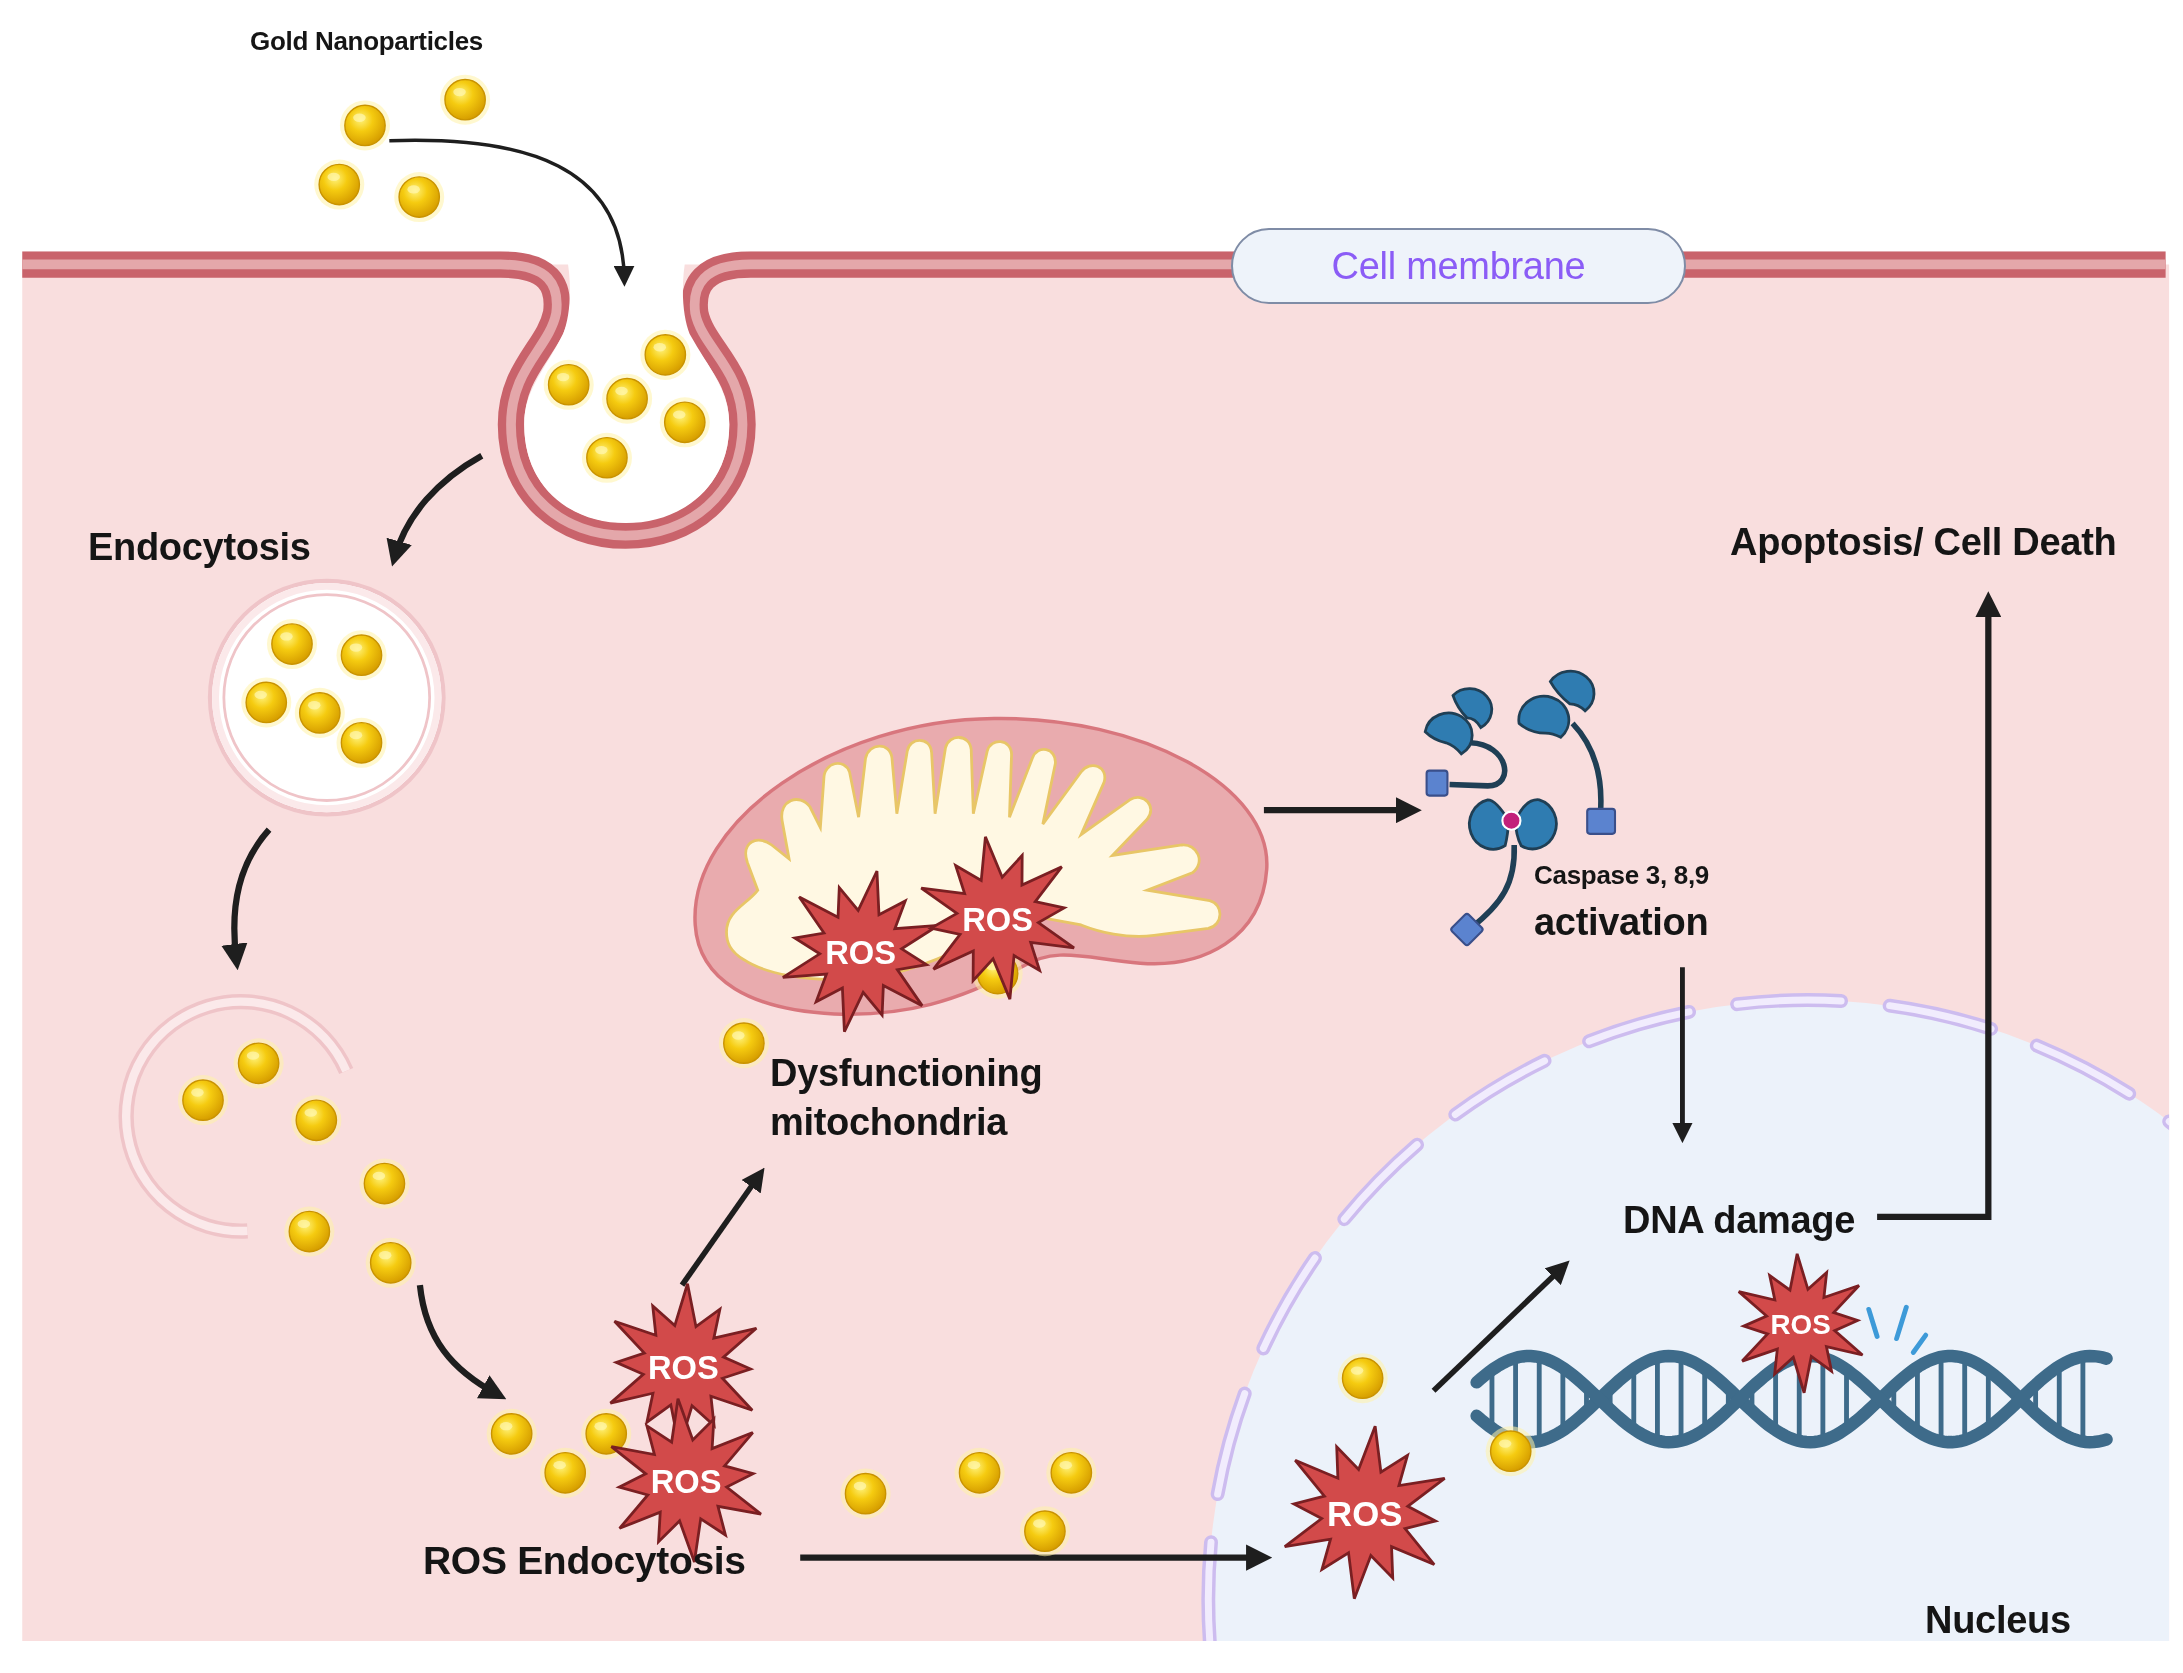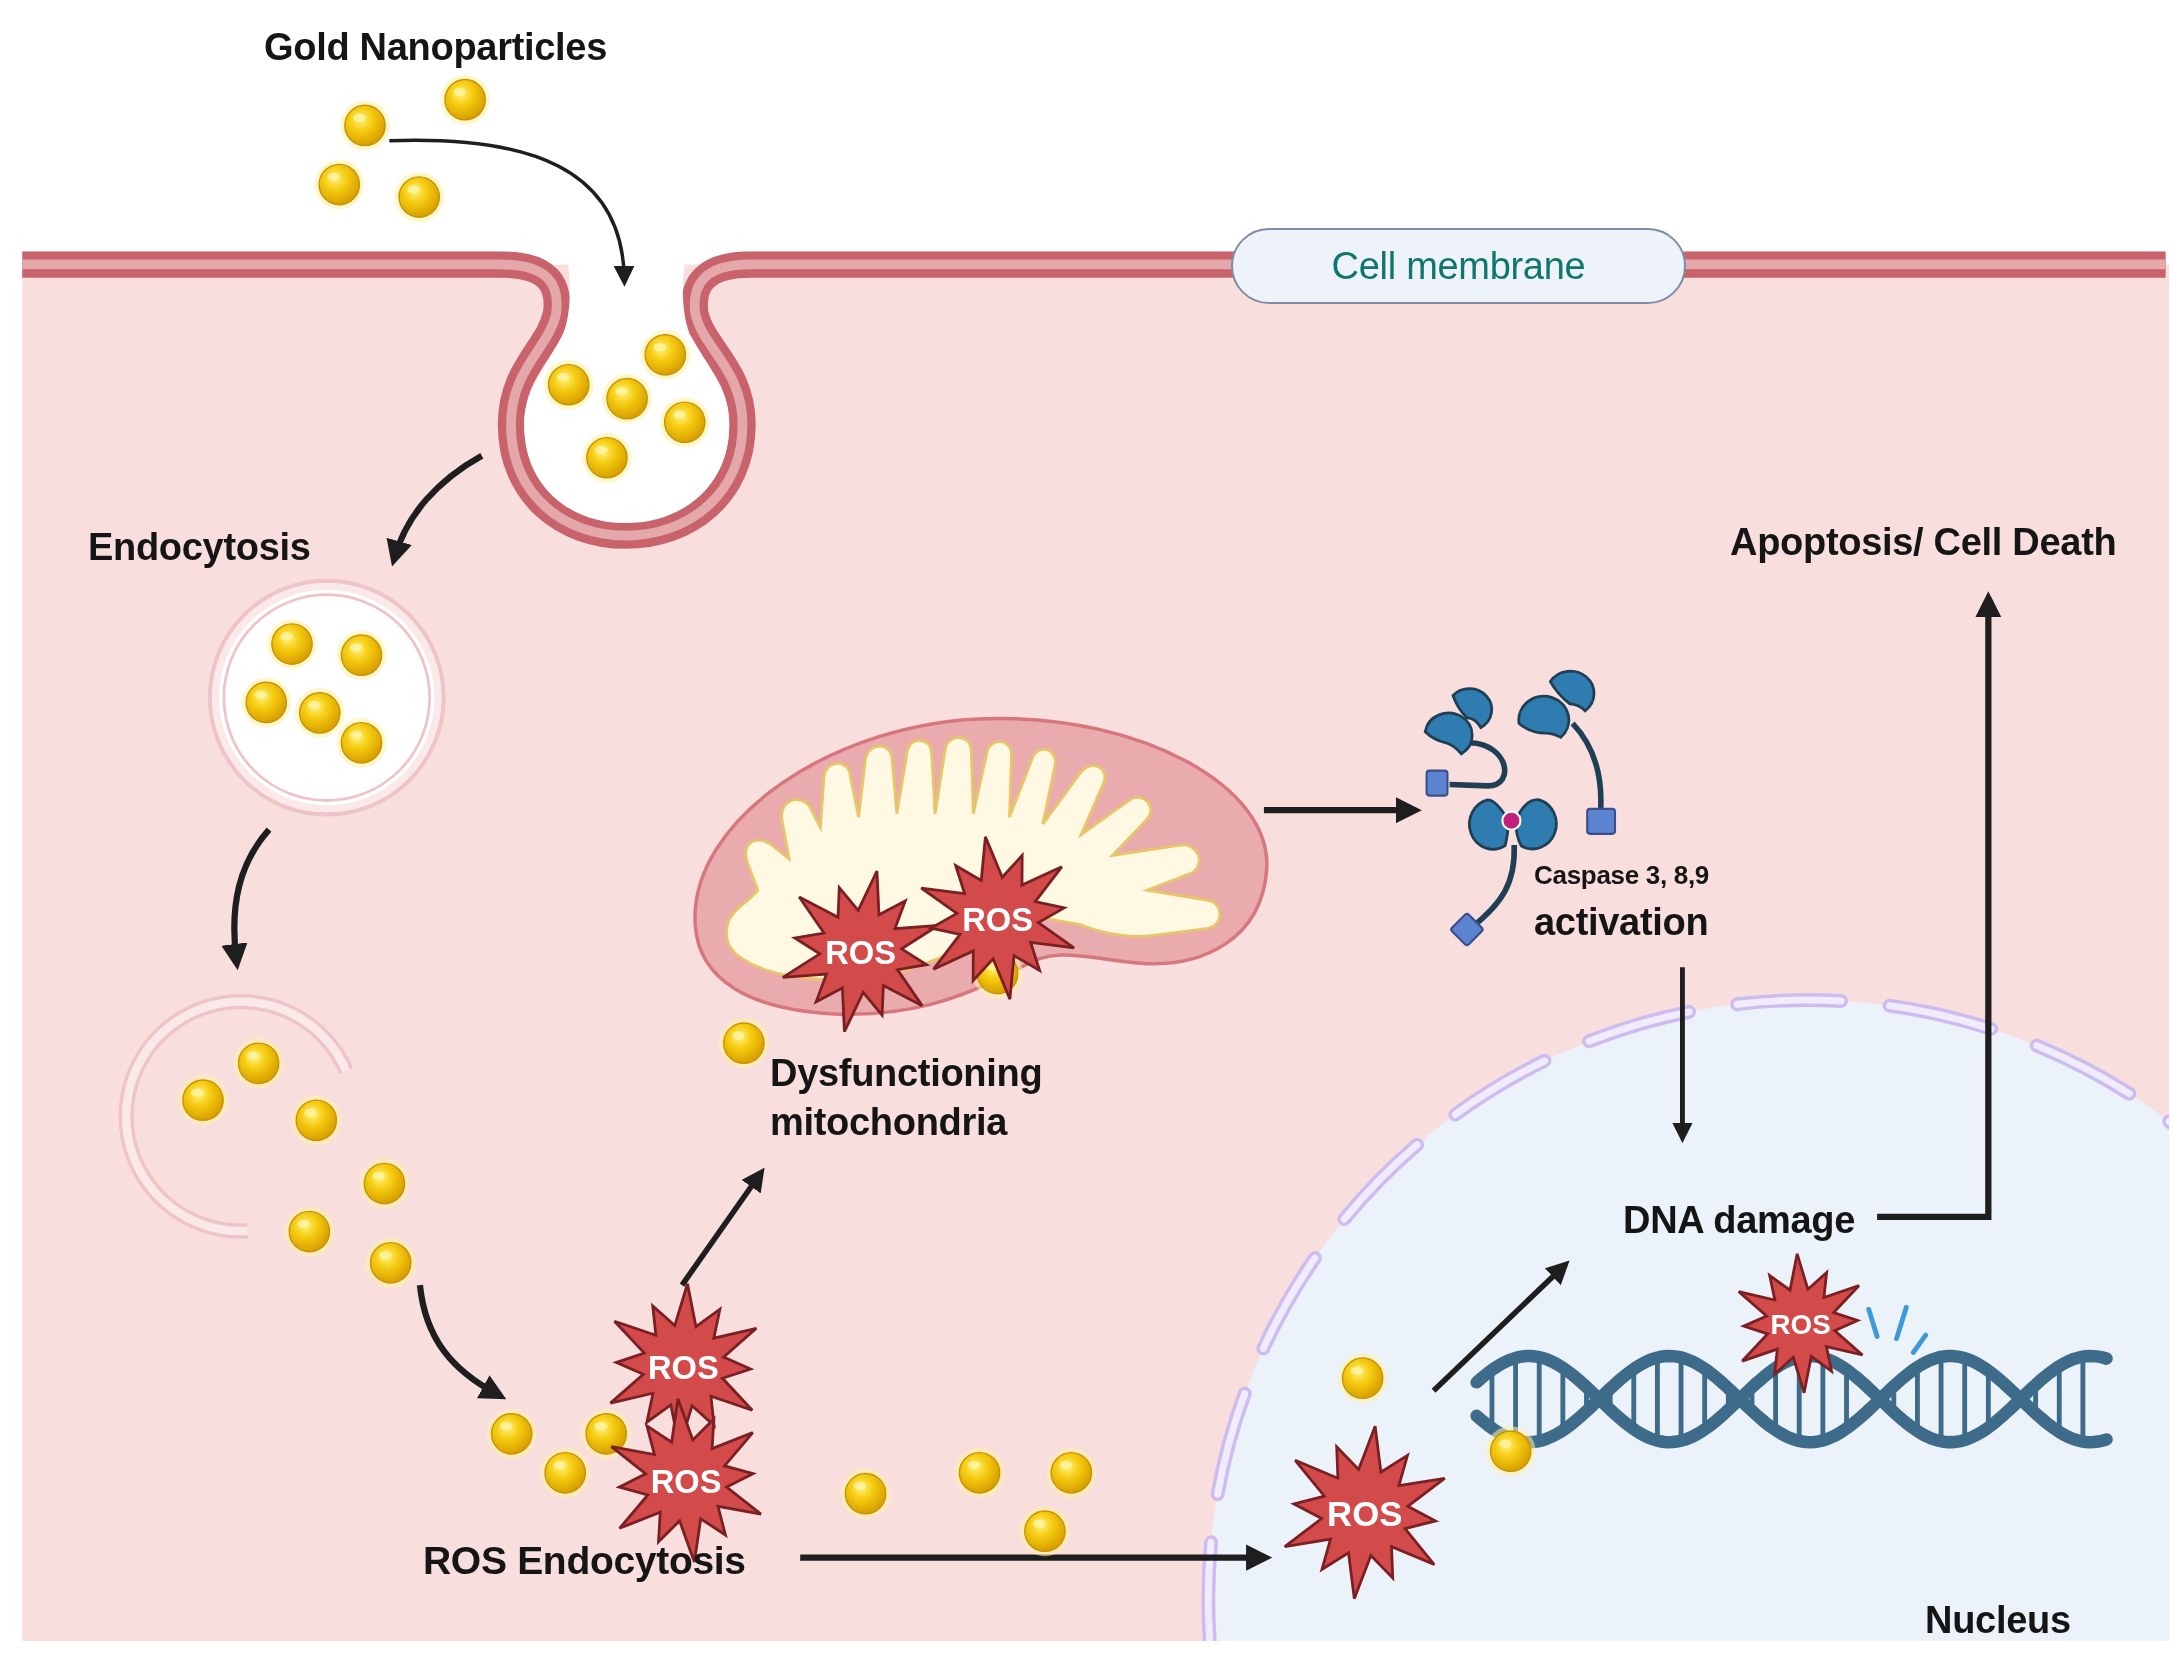--- a/index.html
+++ b/index.html
@@ -1,20 +1,20 @@
 <!DOCTYPE html>
 <html style="font-size:11px"><head>
 <meta charset="utf-8">
 <style>
   html, body { margin: 0; padding: 0; background: #ffffff; }
   body { width: 2183px; height: 1674px; position: relative; overflow: hidden; font-family: "Liberation Sans", "DejaVu Sans", sans-serif; }
   #stage { position: absolute; left: 0; top: 0; width: 2183px; height: 1674px; }
   .lbl { position: absolute; font-family: "Liberation Sans", "DejaVu Sans", sans-serif; font-weight: bold; color: #151515; white-space: nowrap; line-height: 1; letter-spacing: -0.3px; }
   .pill { position: absolute; left: 1231px; top: 228px; width: 455px; height: 76px; box-sizing: border-box; border: 2.8px solid #7f8ca6; border-radius: 38px; background: #eef3fa; display: flex; align-items: center; justify-content: center; }
-  .pill span { font-family: "Liberation Sans", "DejaVu Sans", sans-serif; font-size: 38px; color: #0f766e; letter-spacing: -0.3px; }
+  .pill span { font-family: "Liberation Sans", "DejaVu Sans", sans-serif; font-size: 38px; color: #8b5cf6; letter-spacing: -0.3px; }
   svg text.ros { font-family: "Liberation Sans", "DejaVu Sans", sans-serif; font-weight: bold; fill: #ffffff; text-anchor: middle; dominant-baseline: central; }
 </style>
 </head>
 <body>
 
 <div id="stage">
 <svg id="diagram" width="2183" height="1674" viewBox="0 0 3140 2407" xmlns="http://www.w3.org/2000/svg">
   <defs>
     <radialGradient id="goldGrad" cx="40%" cy="35%" r="65%">
       <stop offset="0%" stop-color="#fff27a"></stop>
@@ -317,21 +317,21 @@
           <text x="1963" y="2177" class="ros" font-size="50">ROS</text>
         </g>
         <g>
           <path d="M2585.0 1803.1 L2600.5 1854.1 L2627.4 1830.0 L2623.5 1865.9 L2674.0 1848.7 L2637.6 1887.7 L2671.9 1898.9 L2638.9 1913.5 L2679.0 1948.6 L2627.1 1936.5 L2634.5 1971.9 L2605.3 1950.6 L2595.0 2002.9 L2579.5 1951.9 L2552.6 1976.0 L2556.5 1940.1 L2506.0 1957.3 L2542.4 1918.3 L2508.1 1907.1 L2541.1 1892.5 L2501.0 1857.4 L2552.9 1869.5 L2545.5 1834.1 L2574.7 1855.4 Z" fill="#d24a4a" stroke="#7a1f22" stroke-width="4" stroke-linejoin="miter"></path>
           <text x="2590" y="1905" class="ros" font-size="40">ROS</text>
         </g>
       </g>
 </svg>
 
 
-<div class="lbl" style="left:264px; top:28px; font-size:38px;">Gold Nanoparticles</div>
+<div class="lbl" style="left:250px; top:28px; font-size:26px;">Gold Nanoparticles</div>
 <div class="pill">
       <span>Cell membrane</span>
     </div>
 <div class="lbl" style="left:88px; top:528px; font-size:38px;">Endocytosis</div>
 <div class="lbl" style="left:1730px; top:523px; font-size:38px;">Apoptosis/ Cell Death</div>
 <div class="lbl" style="left:1534px; top:862px; font-size:26px;">Caspase 3, 8,9</div>
 <div class="lbl" style="left:1534px; top:903px; font-size:38px;">activation</div>
 <div class="lbl" style="left:770px; top:1054px; font-size:38px;">Dysfunctioning</div>
 <div class="lbl" style="left:770px; top:1103px; font-size:38px;">mitochondria</div>
 <div class="lbl" style="left:1589px; top:1201px; font-size:38px;margin-left:34px;">DNA damage</div>

